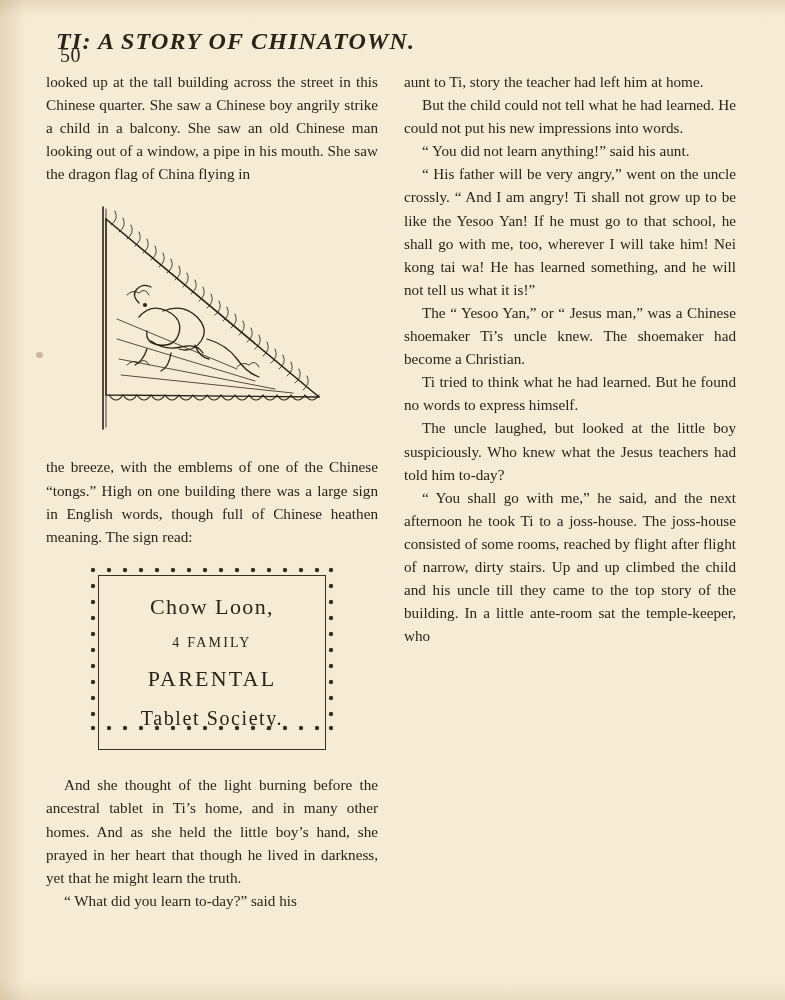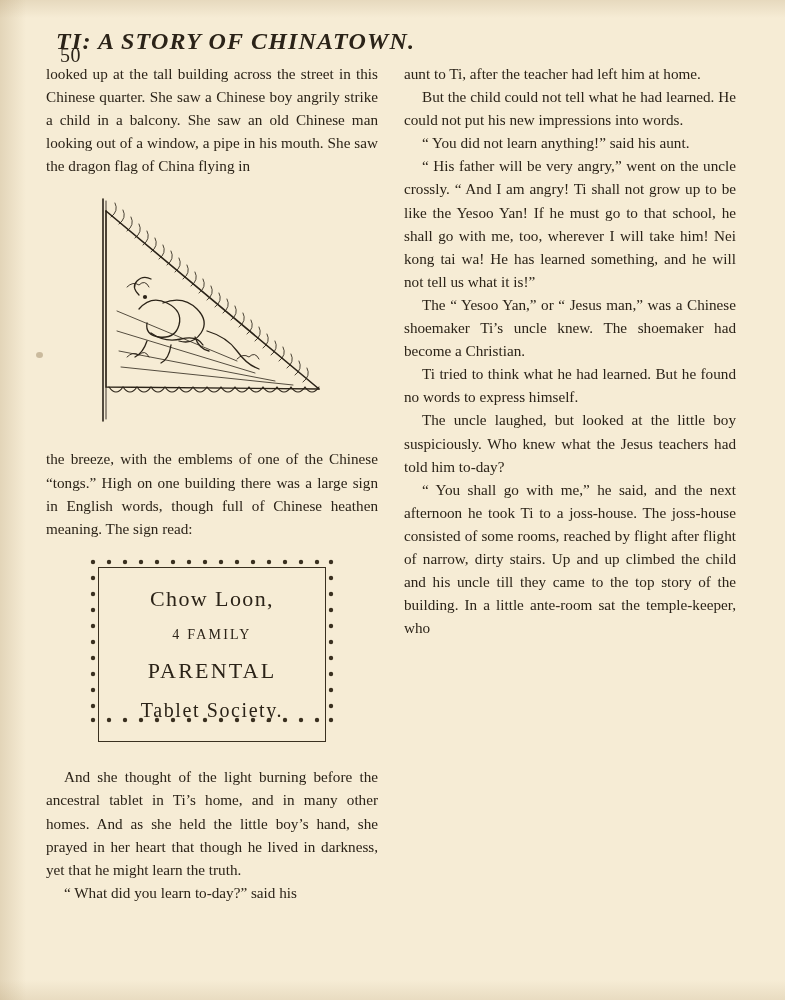--- a/index.html
+++ b/index.html
@@ -38,21 +38,21 @@
     font-size: 24px;
     font-weight: bold;
     font-style: italic;
     letter-spacing: 1.2px;
     padding-left: 10px;
   }
   
   .cols {
     display: flex;
     gap: 26px;
-    margin-top: 0;
+    margin-top: 8px;
   }
   .col {
     width: 332px;
     font-size: 15.2px;
     line-height: 1.52;
     text-align: justify;
   }
   .col p {
     margin: 0;
     text-indent: 0;
@@ -290,21 +290,21 @@
             <div class="sign-l4">Tablet Society.</div>
           </div>
         </div>
       </div>
 
       <p class="indent">And she thought of the light burning before the ancestral tablet in Ti’s home, and in many other homes.  And as she held the little boy’s hand, she prayed in her heart that though he lived in darkness, yet that he might learn the truth.</p>
       <p class="indent">“ What did you learn to-day?” said his</p>
     </div>
 
     <div class="col">
-      <p>aunt to Ti, after the teacher had left him at home.</p>
+      <p>aunt to Ti, story the teacher had left him at home.</p>
       <p class="indent">But the child could not tell what he had learned.  He could not put his new impressions into words.</p>
       <p class="indent">“ You did not learn anything!” said his aunt.</p>
       <p class="indent">“ His father will be very angry,” went on the uncle crossly.  “ And I am angry!  Ti shall not grow up to be like the Yesoo Yan!  If he must go to that school, he shall go with me, too, wherever I will take him!  Nei kong tai wa!  He has learned something, and he will not tell us what it is!”</p>
       <p class="indent">The “ Yesoo Yan,” or “ Jesus man,” was a Chinese shoemaker Ti’s uncle knew.  The shoemaker had become a Christian.</p>
       <p class="indent">Ti tried to think what he had learned.  But he found no words to express himself.</p>
       <p class="indent">The uncle laughed, but looked at the little boy suspiciously.  Who knew what the Jesus teachers had told him to-day?</p>
       <p class="indent">“ You shall go with me,” he said, and the next afternoon he took Ti to a joss-house.  The joss-house consisted of some rooms, reached by flight after flight of narrow, dirty stairs.  Up and up climbed the child and his uncle till they came to the top story of the building.  In a little ante-room sat the temple-keeper, who</p>
     </div>
 
   </div>

